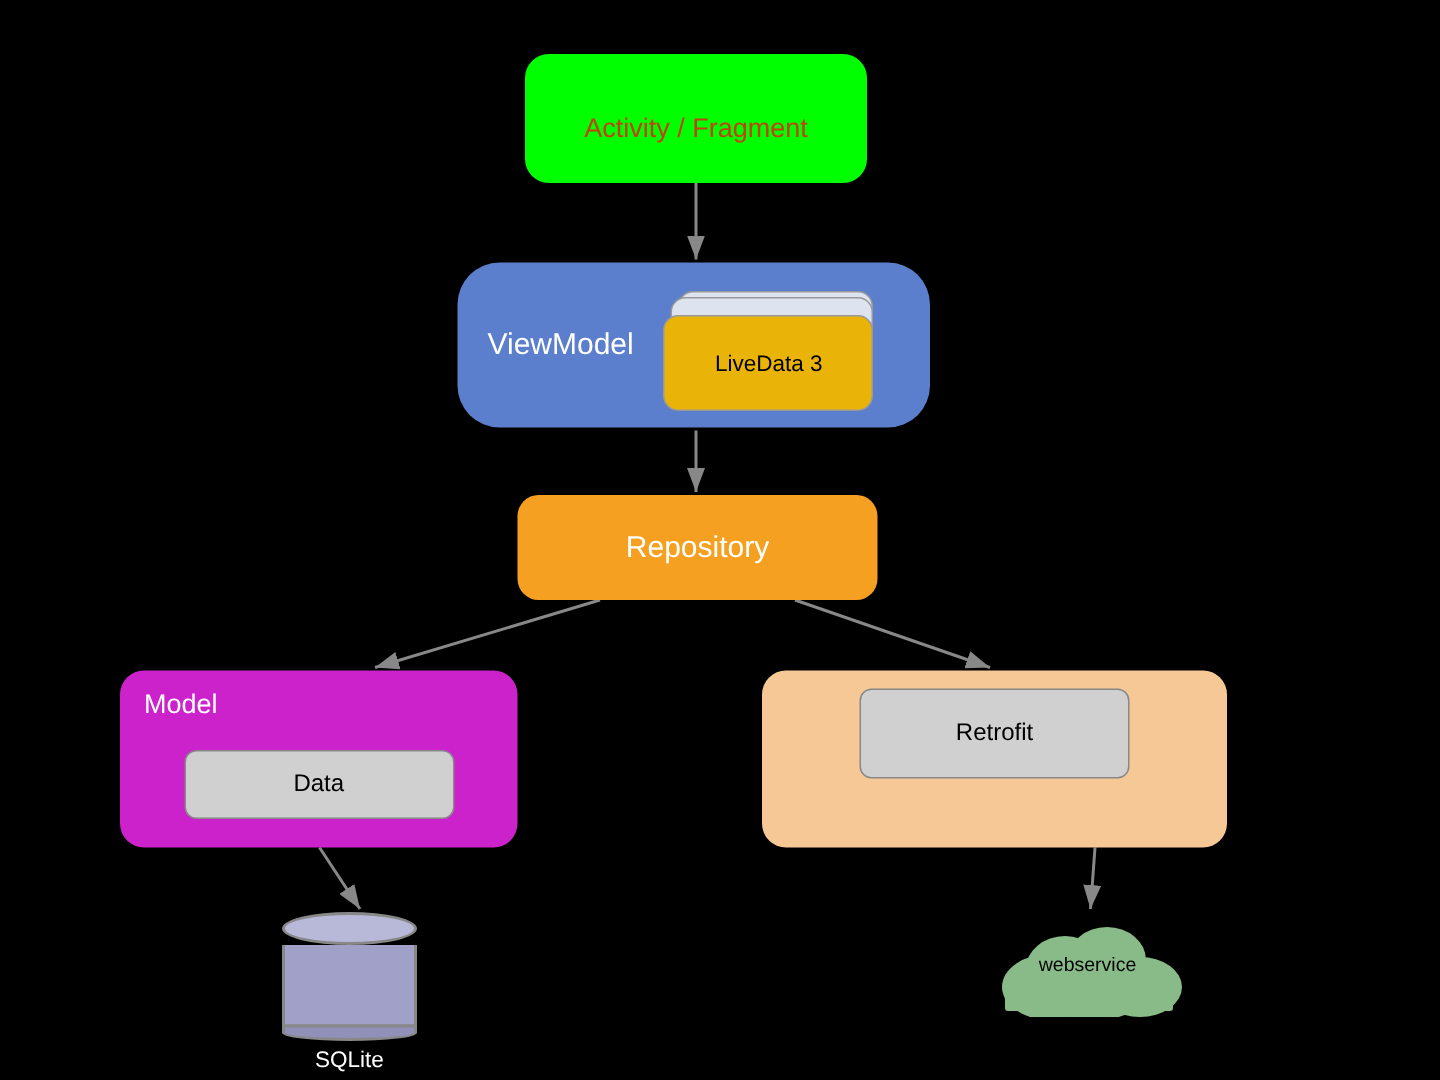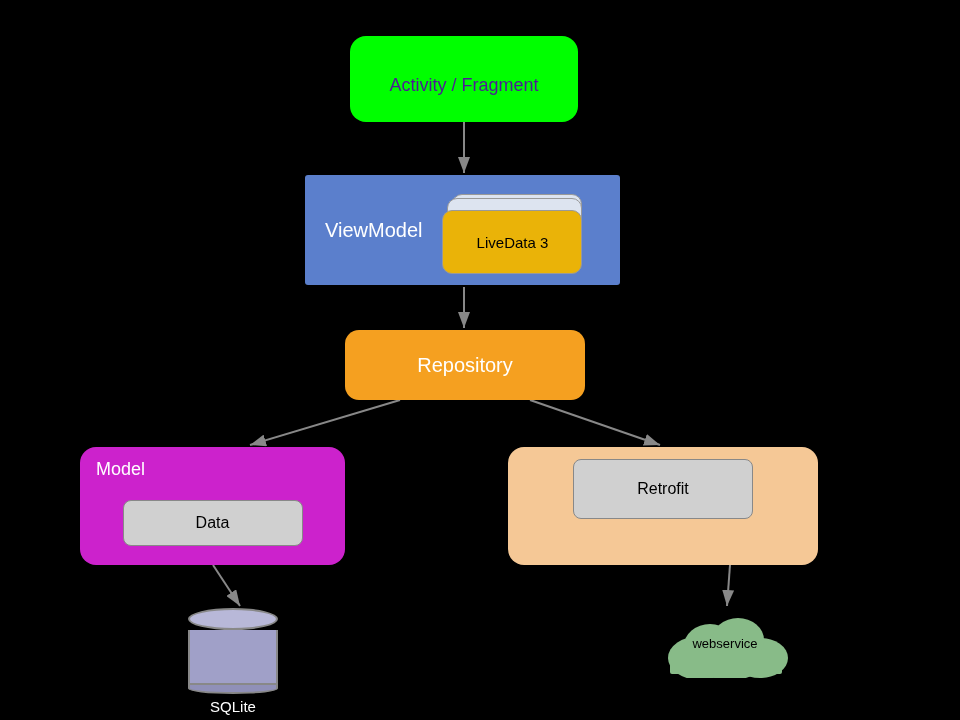--- a/index.html
+++ b/index.html
@@ -37,35 +37,35 @@
       width: 228px;
       height: 86px;
       background: #00ff00;
       border-radius: 16px;
       display: flex;
       align-items: center;
       justify-content: center;
     }
 
     .activity-fragment span {
-      color: #4c1d95;
+      color: #c2410c;
       font-size: 18px;
       font-weight: normal;
       margin-top: 12px;
     }
 
     
     .viewmodel-container {
       position: absolute;
       top: 175px;
       left: 305px;
       width: 315px;
       height: 110px;
       background: #5b7fcc;
-      border-radius: 3px;
+      border-radius: 28px;
       display: flex;
       align-items: center;
       padding: 16px 20px;
     }
 
     .viewmodel-label {
       color: #fff;
       font-size: 20px;
       font-weight: normal;
       flex-shrink: 0;

